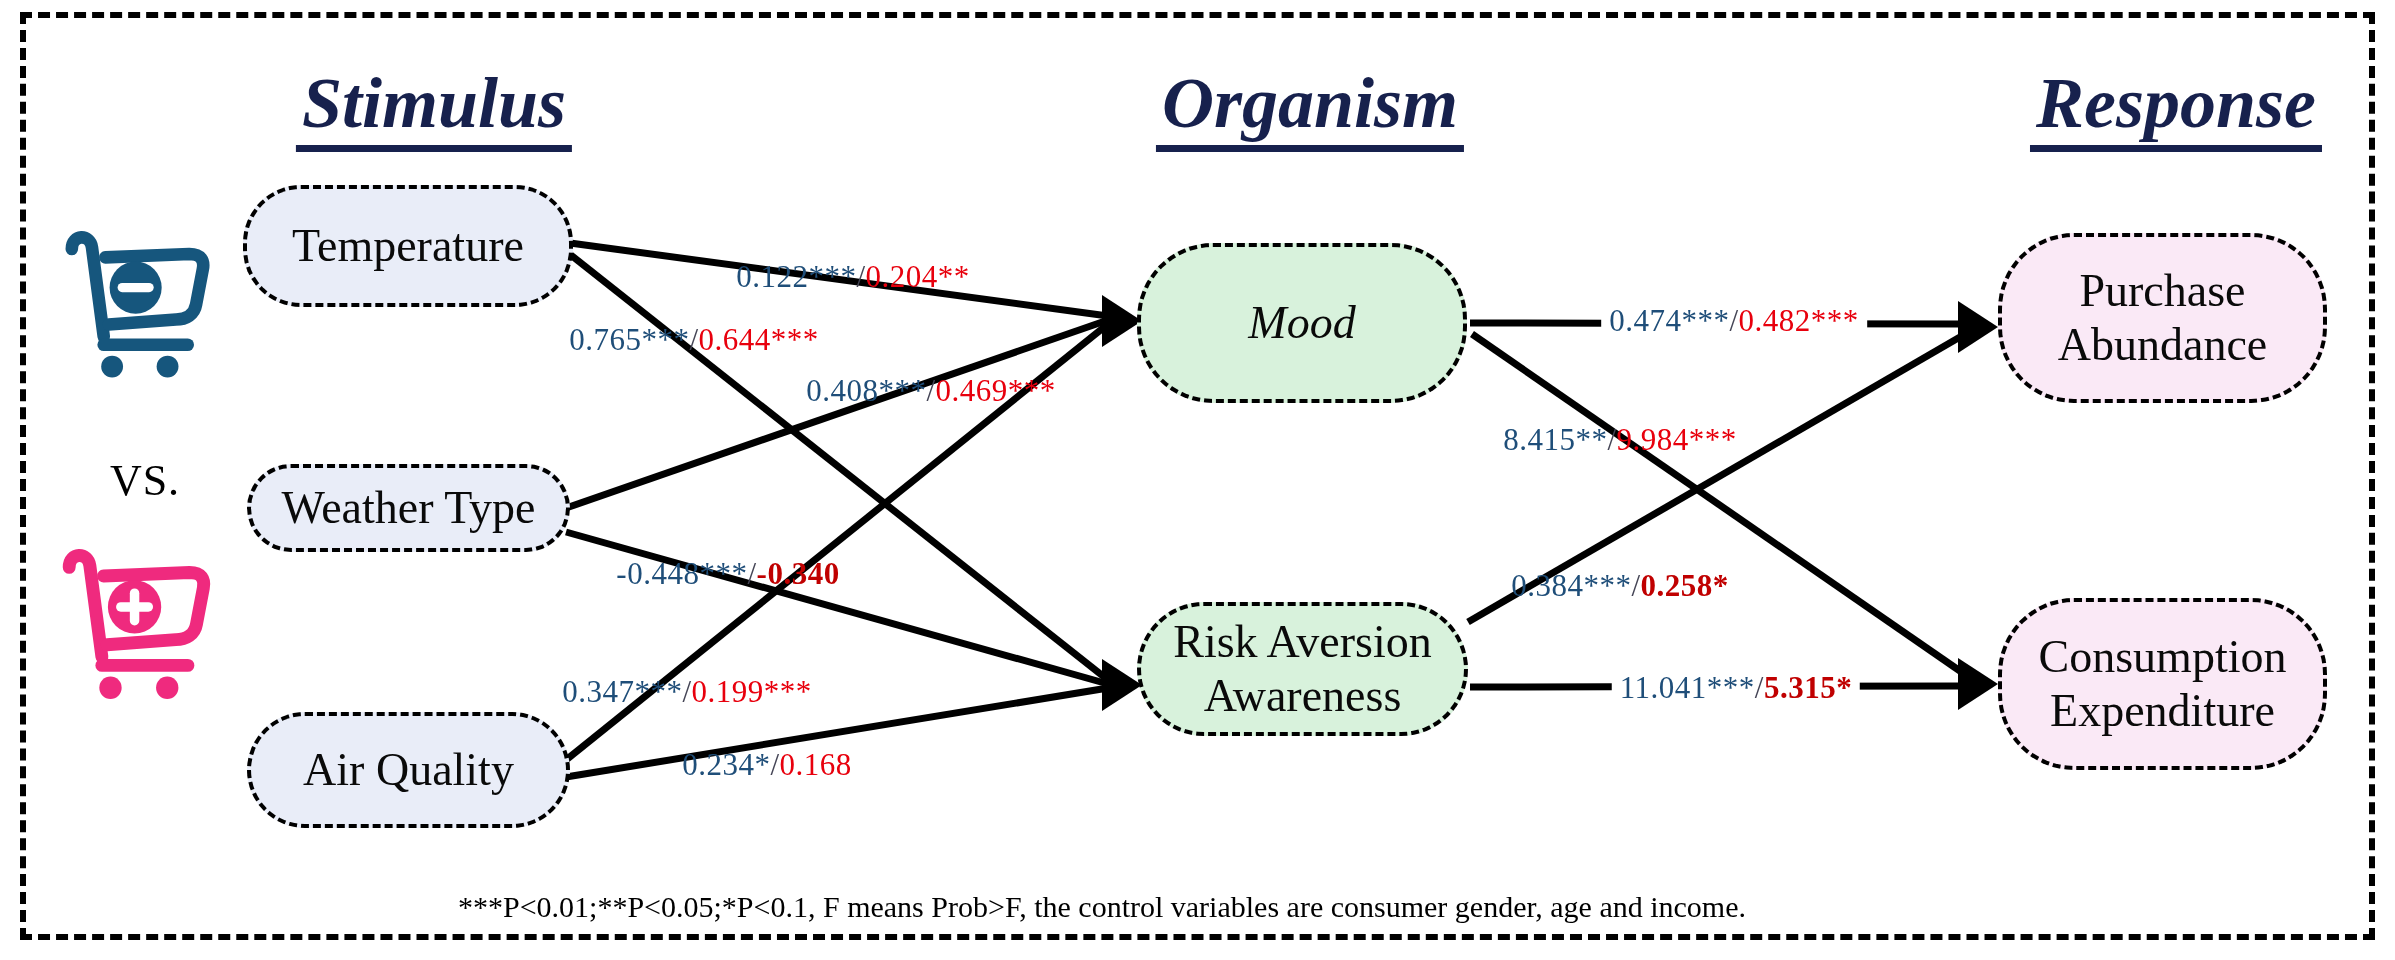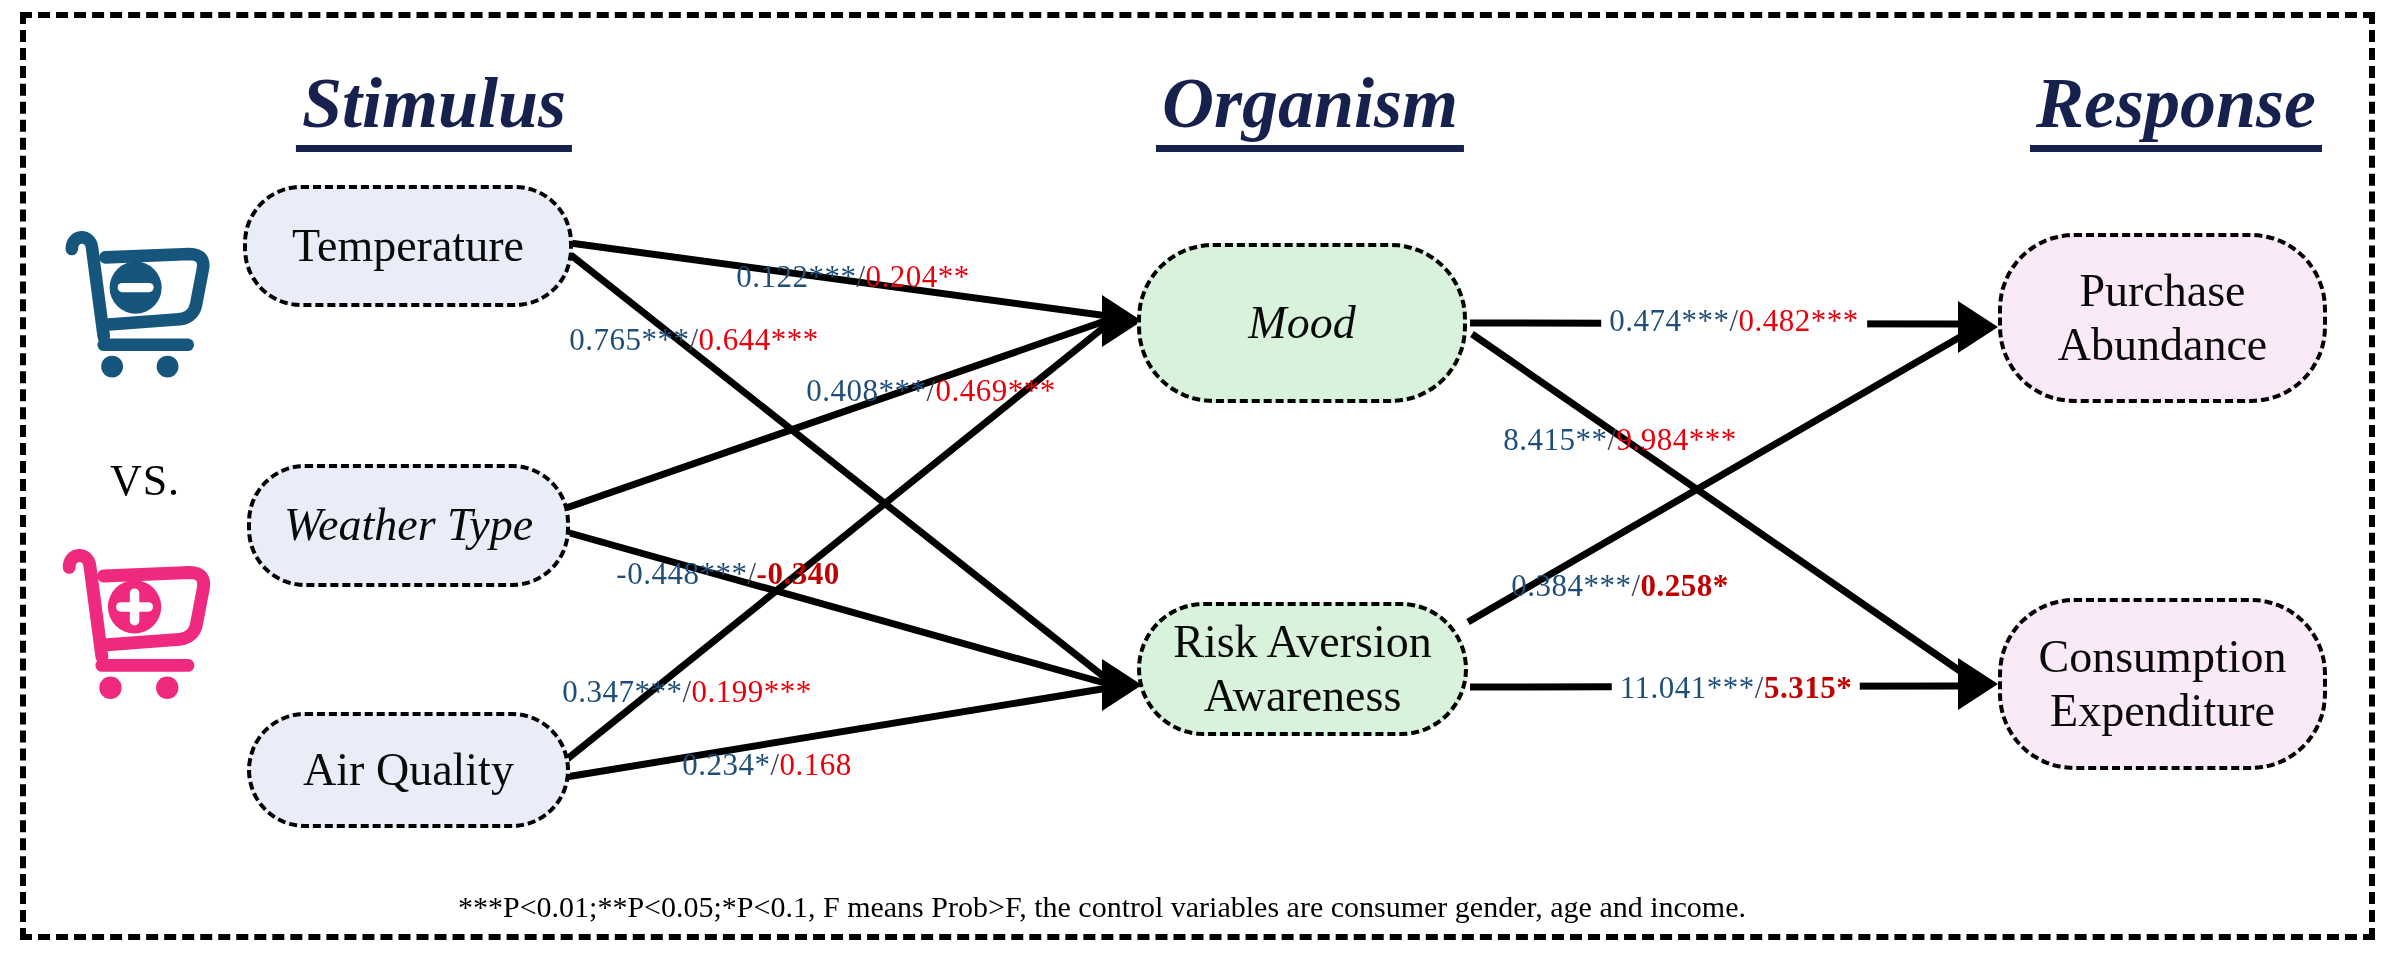--- a/index.html
+++ b/index.html
@@ -106,21 +106,21 @@
       <circle cx="67" cy="92" r="6.5" fill="#EF2A7E"></circle>
       <circle cx="48" cy="45" r="15.5" fill="#EF2A7E"></circle>
       <line x1="40" y1="45" x2="56" y2="45" stroke="#fff" stroke-width="5.5" stroke-linecap="round"></line>
       <line x1="48" y1="37" x2="48" y2="53" stroke="#fff" stroke-width="5.5" stroke-linecap="round"></line>
     </svg>
   </div>
 
   <div class="node stimulus small" style="left:243px;top:185px;width:330px;height:122px;">
     <span>Temperature</span>
   </div>
-  <div class="node stimulus small" style="left:247px;top:464px;width:323px;height:123px;font-style:italic;">
+  <div class="node stimulus small" style="left:247px;top:464px;width:323px;height:88px;">
     <span>Weather Type</span>
   </div>
   <div class="node stimulus small" style="left:247px;top:712px;width:323px;height:116px;">
     <span>Air Quality</span>
   </div>
 
   <div class="node organism big" style="left:1137px;top:243px;width:330px;height:160px;font-style:italic;">
     <span>Mood</span>
   </div>
   <div class="node organism big" style="left:1137px;top:602px;width:331px;height:134px;">

